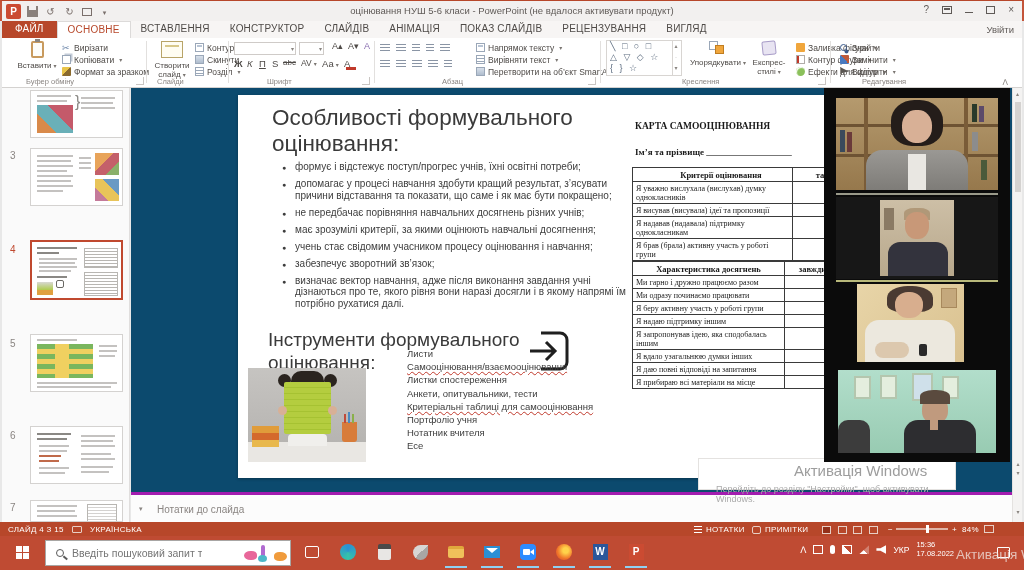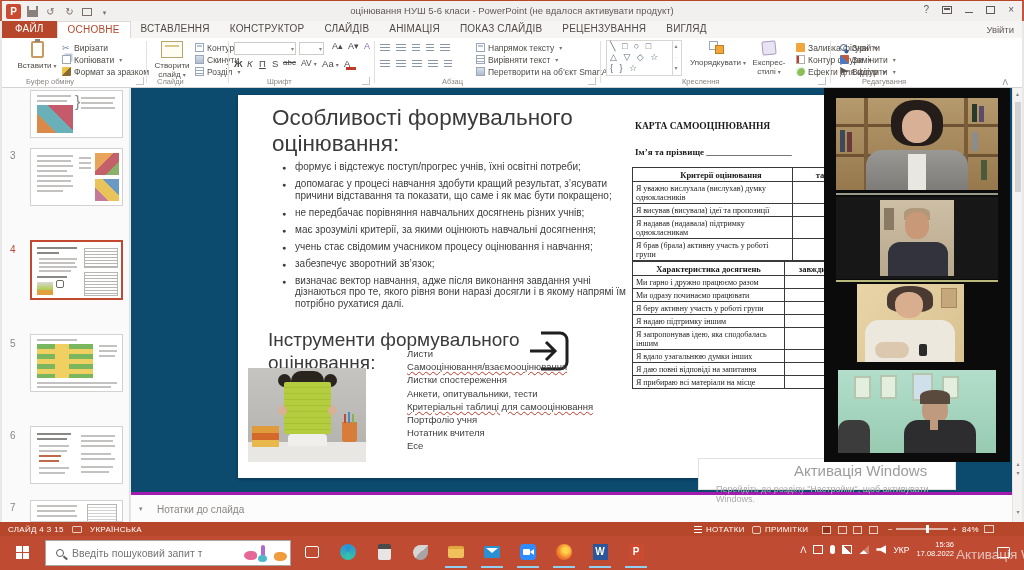--- a/index.html
+++ b/index.html
@@ -114,21 +114,21 @@
   .winlogo { position:absolute; left:16px; top:10px; width:13px; height:13px; display:grid; grid-template-columns:6px 6px; grid-gap:1px; }
   .winlogo i { background:#fff; }
   .searchbox { position:absolute; left:45px; top:4px; width:246px; height:26px; background:#fff; border:1px solid #a8a6a4; display:flex; align-items:center; overflow:hidden; }
   .mag { width:8px; height:8px; border:1.5px solid #5a5a5a; border-radius:50%; margin:0 8px 0 10px; position:relative; flex:0 0 auto; }
   .mag::after { content:""; position:absolute; left:6px; top:7px; width:5px; height:1.5px; background:#5a5a5a; transform:rotate(40deg); }
   .searchtxt { font-size:10.5px; color:#5f5d5b; border:none; outline:none; width:130px; font-family:"Liberation Sans",sans-serif; }
   .tbi { position:absolute; top:6px; width:24px; height:22px; text-align:center; }
   .underln { position:absolute; top:30px; height:2px; width:22px; background:#8fd0f2; }
   .tray { position:absolute; right:70px; top:5px; display:flex; gap:7px; align-items:center; color:#fff; }
   .trayic { width:10px; height:9px; }
-  .clockblk { text-align:right; font-size:7.5px; line-height:8.5px; color:#fff; }
+  .clockblk { text-align:left; font-size:7.5px; line-height:8.5px; color:#fff; }
   .wm-big { position:absolute; z-index:9; color:#9d9d9d; }
   .wm-corner { position:absolute; left:956px; top:547px; font-size:13.5px; color:rgba(240,230,226,.75); z-index:9; white-space:nowrap; width:68px; overflow:hidden; }
 </style>
 </head>
 <body>
 
 <div class="titlebar">
   <div class="qat">
     <div class="ppicon">P</div>
     <div class="saveicon"></div>

